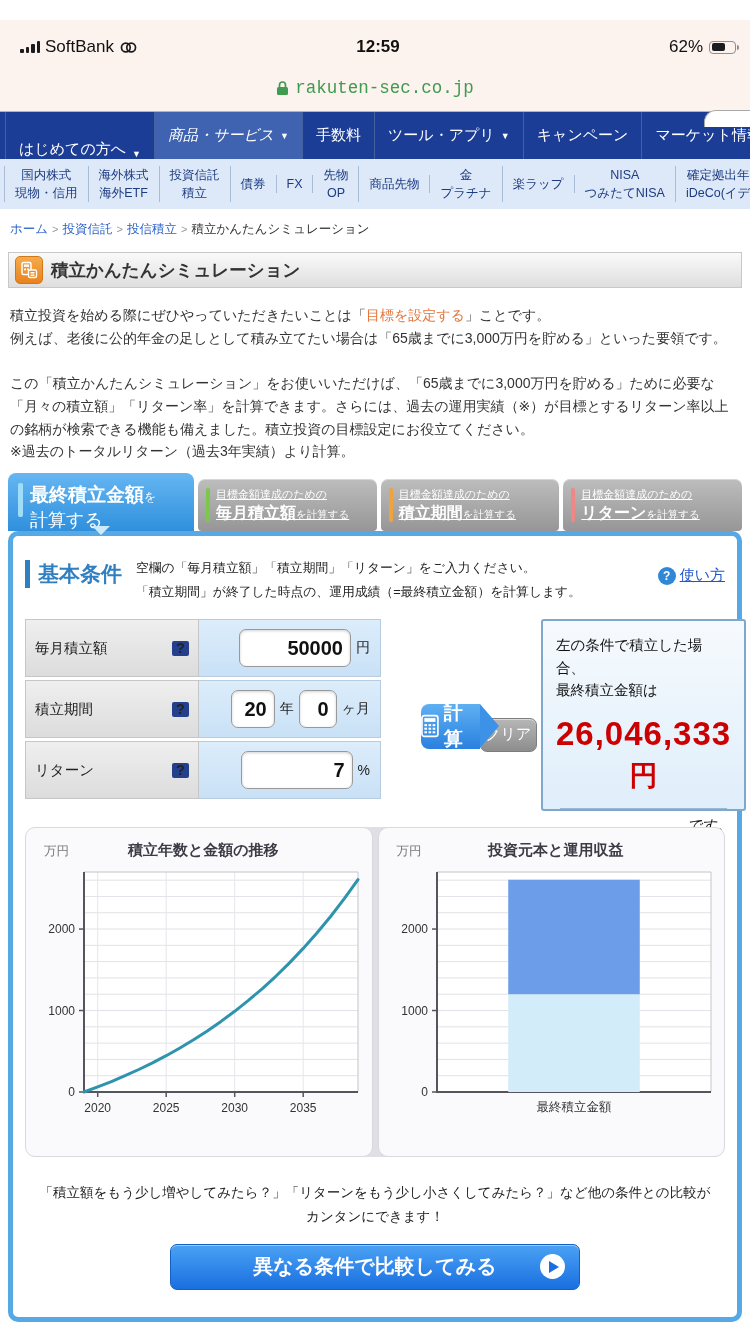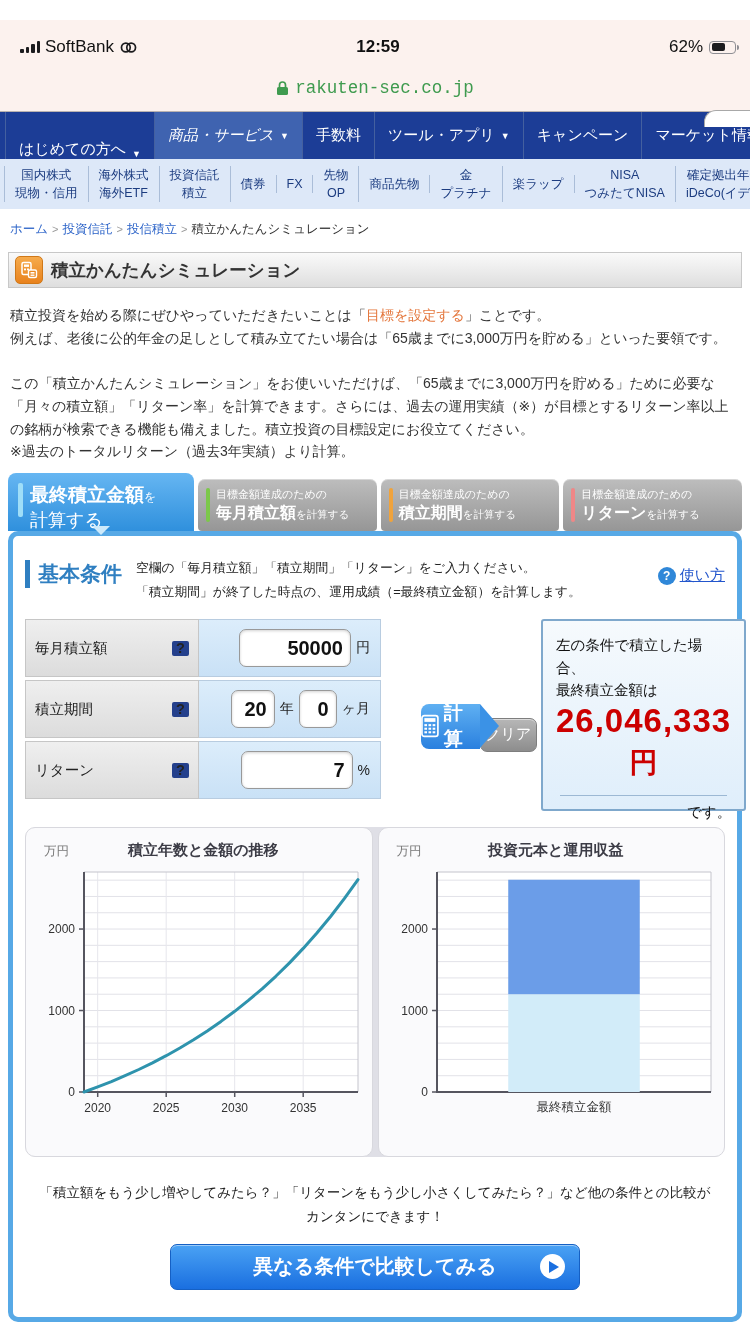--- a/index.html
+++ b/index.html
@@ -58,21 +58,21 @@
   .tab { color:#fff; cursor:pointer; }
   .tab.active { width:186px; height:58px; background:linear-gradient(#66b6f2,#2f90dd);
     border-radius:8px 8px 0 0; position:relative; z-index:2; padding:9px 0 0 10px; }
   .tab.active .accent { position:absolute; left:10px; top:10px; bottom:14px; width:5px; background:#9fdef8; border-radius:2px;}
   .tab.active .t1 { font-size:19px; font-weight:bold; padding-left:12px; }
   .tab.active .t1 small { font-size:12px; font-weight:normal; }
   .tab.active .t2 { font-size:18px; padding-left:12px; margin-top:0; }
   .tab.active::after { content:""; position:absolute; left:50%; bottom:-13px; margin-left:-9px; z-index:3;
     border:9px solid transparent; border-top:9px solid #cdeafb; }
   .tab.gray { flex:1; height:52px; background:linear-gradient(#bdbdbd,#969696); border-radius:7px 7px 4px 4px;
-    display:flex; align-items:center; padding:6px 8px; box-shadow:inset 0 1px 0 rgba(255,255,255,.4); }
+    display:flex; align-items:center; padding:6px 8px; box-shadow:inset 0 1px 0 rgba(255,255,255,.4);text-decoration:underline; }
   .tab.gray .accent { width:4px; height:34px; border-radius:2px; margin-right:6px; }
   .tab.gray .t1 { font-size:11px; }
   .tab.gray .t2 { font-size:16px; font-weight:bold; margin-top:1px; white-space:nowrap; }
   .tab.gray .t2 small { font-size:10.5px; font-weight:normal; }
 
   
   .panel { margin:0 8px; border:5px solid #57a9e6; border-radius:10px; background:#fff; height:791px; position:relative; }
   .sec-head { display:flex; align-items:flex-start; padding:20px 12px 6px; }
   .sec-title { border-left:5px solid #2f7fc1; padding-left:8px; font-size:21px; font-weight:bold; color:#2f7fc1; margin-top:4px; }
   .sec-instr { flex:1; margin-left:14px; font-size:12.8px; color:#222; line-height:1.85; }
@@ -102,24 +102,24 @@
     display:flex; align-items:center; justify-content:center; gap:5px; color:#fff; font-size:19px; font-weight:bold; cursor:pointer; }
   .calc-btn::after { content:""; position:absolute; right:-19px; top:0; border-left:19px solid #3b92e6;
     border-top:22.5px solid transparent; border-bottom:22.5px solid transparent; }
   .clear-btn { margin-top:17px; width:74px; height:34px; background:linear-gradient(#b7b7b7,#8d8d8d); border:1px solid #7e7e7e;
     border-radius:7px; color:#fff; font-size:15px; display:flex; align-items:center; justify-content:center; cursor:pointer;
     box-shadow:inset 0 1px 0 rgba(255,255,255,.5); }
 
   .result-box { flex:1; margin-left:4px; border:2px solid #7fa8cc; border-radius:3px; height:192px;
     background:linear-gradient(#f6fafd,#dfeefb); padding:13px 13px 0; }
   .result-box .r-line { font-size:14.5px; color:#111; line-height:1.55; }
-  .r-amount { text-align:center; font-size:33px; font-weight:bold; color:#cc0000; letter-spacing:1px; }
+  .r-amount { margin-top:13px; text-align:center; font-size:33px; font-weight:bold; color:#cc0000; letter-spacing:1px; }
   .r-unit { text-align:center; font-size:28px; font-weight:bold; color:#cc0000; margin-top:4px; }
   .r-div { border-top:1px solid #9cb8d4; margin:13px 4px 7px; }
-  .r-suffix { text-align:right; font-size:14.5px; color:#111; }
+  .r-suffix { text-align:right; font-size:14.5px; color:#111;font-style:italic; }
 
   
   .charts-wrap { margin:16px 12px 0; background:#dfdfe6; border-radius:12px; display:flex; gap:5px; }
   .chart-card { flex:1; background:#fafafc; border:1px solid #d8d8de; border-radius:10px; height:330px; position:relative; }
   .chart-head { display:flex; align-items:flex-end; padding:13px 10px 0 18px; }
   .yunit { font-size:12.5px; color:#777; }
   .chart-title { flex:1; text-align:center; font-size:15px; font-weight:bold; color:#3c3c46; padding-right:24px; }
   .chart-card svg { display:block; margin-top:2px; }
   .tooltip { position:absolute; left:8px; top:128px; width:170px; background:#eef6fd; border:1px solid #b0c8dc;
     border-radius:8px; box-shadow:1px 2px 5px rgba(0,0,0,.25); padding:7px 9px; font-size:11.5px; line-height:1.6; color:#445; }

